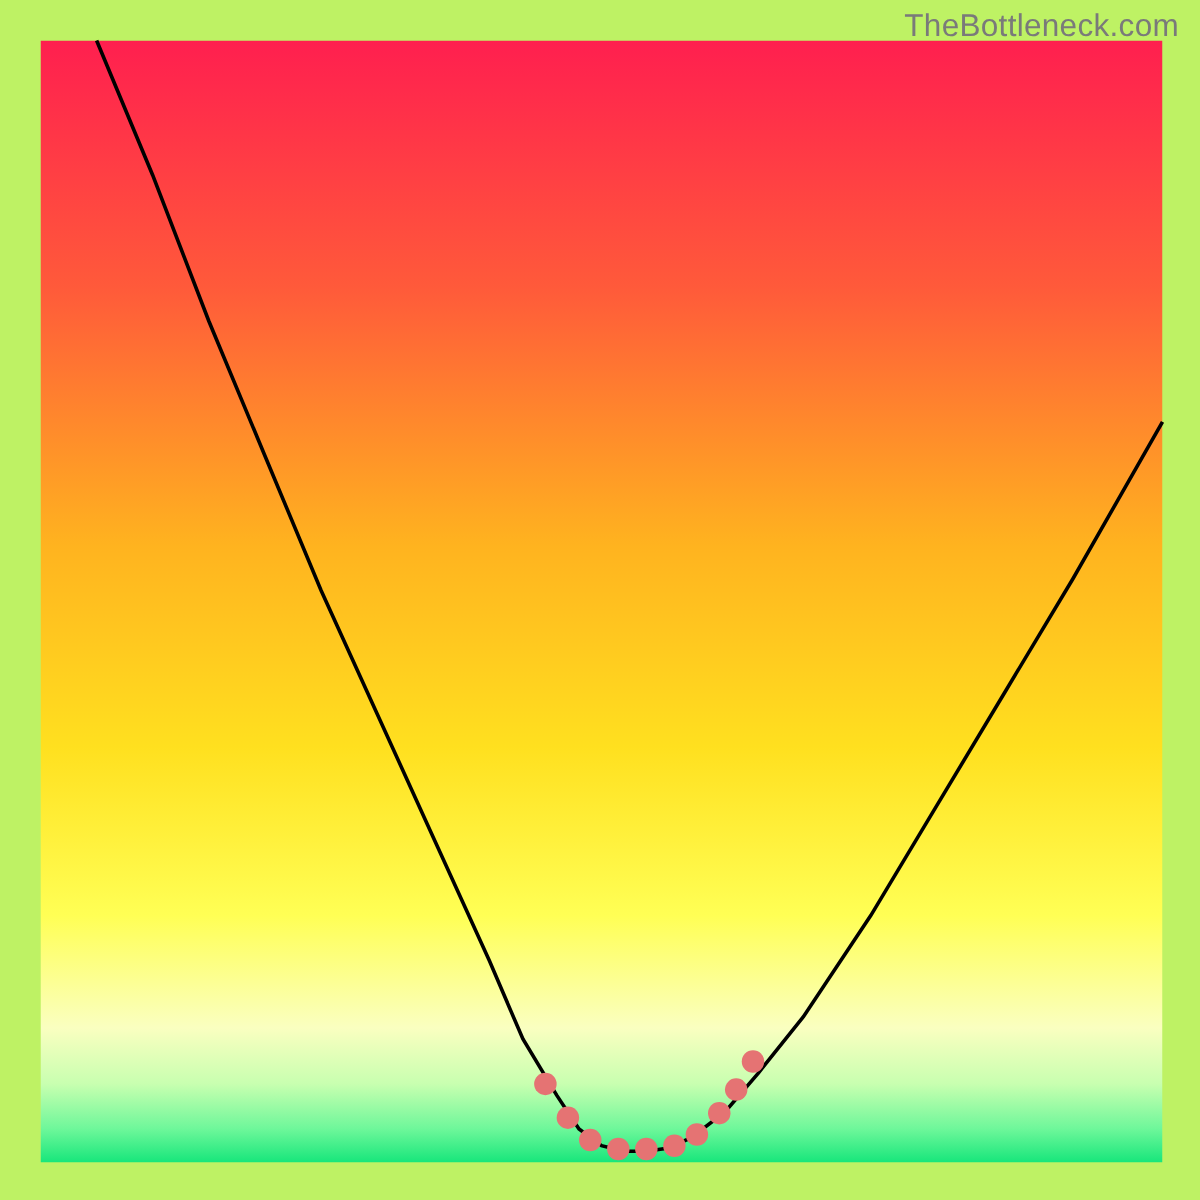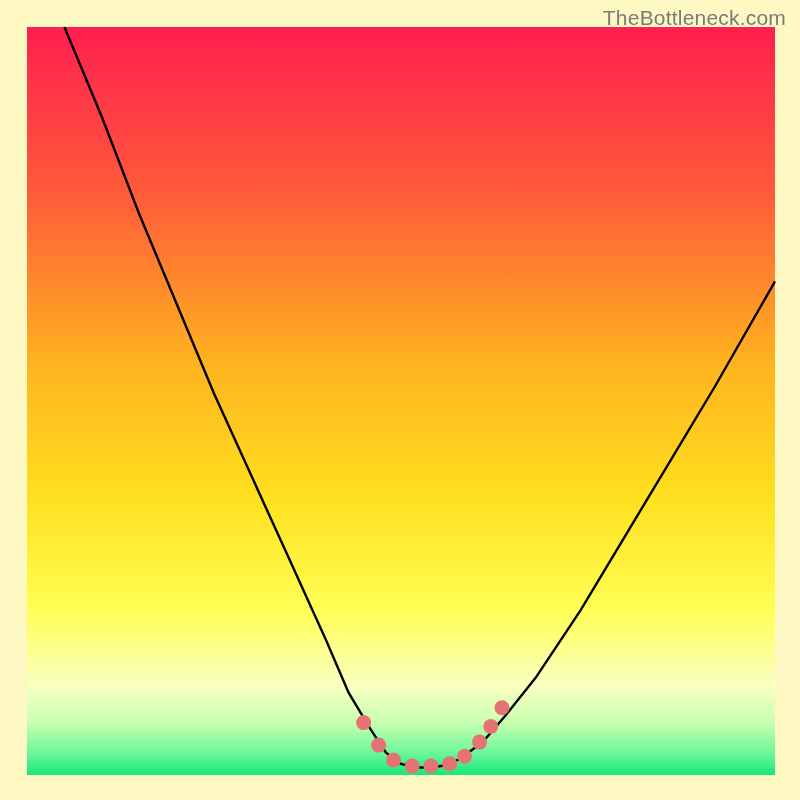--- a/index.html
+++ b/index.html
@@ -10,21 +10,21 @@
     overflow: hidden;
     background: #000;
     font-family: Arial, Helvetica, sans-serif;
   }
   .frame {
     position: absolute;
     left: 0;
     top: 0;
     width: 800px;
     height: 800px;
-    background: #fef9c3;
+    background: #bef264;
   }
   .plot-area {
     position: absolute;
     left: 27px;
     top: 27px;
     width: 748px;
     height: 748px;
   }
   .gradient {
     position: absolute;

